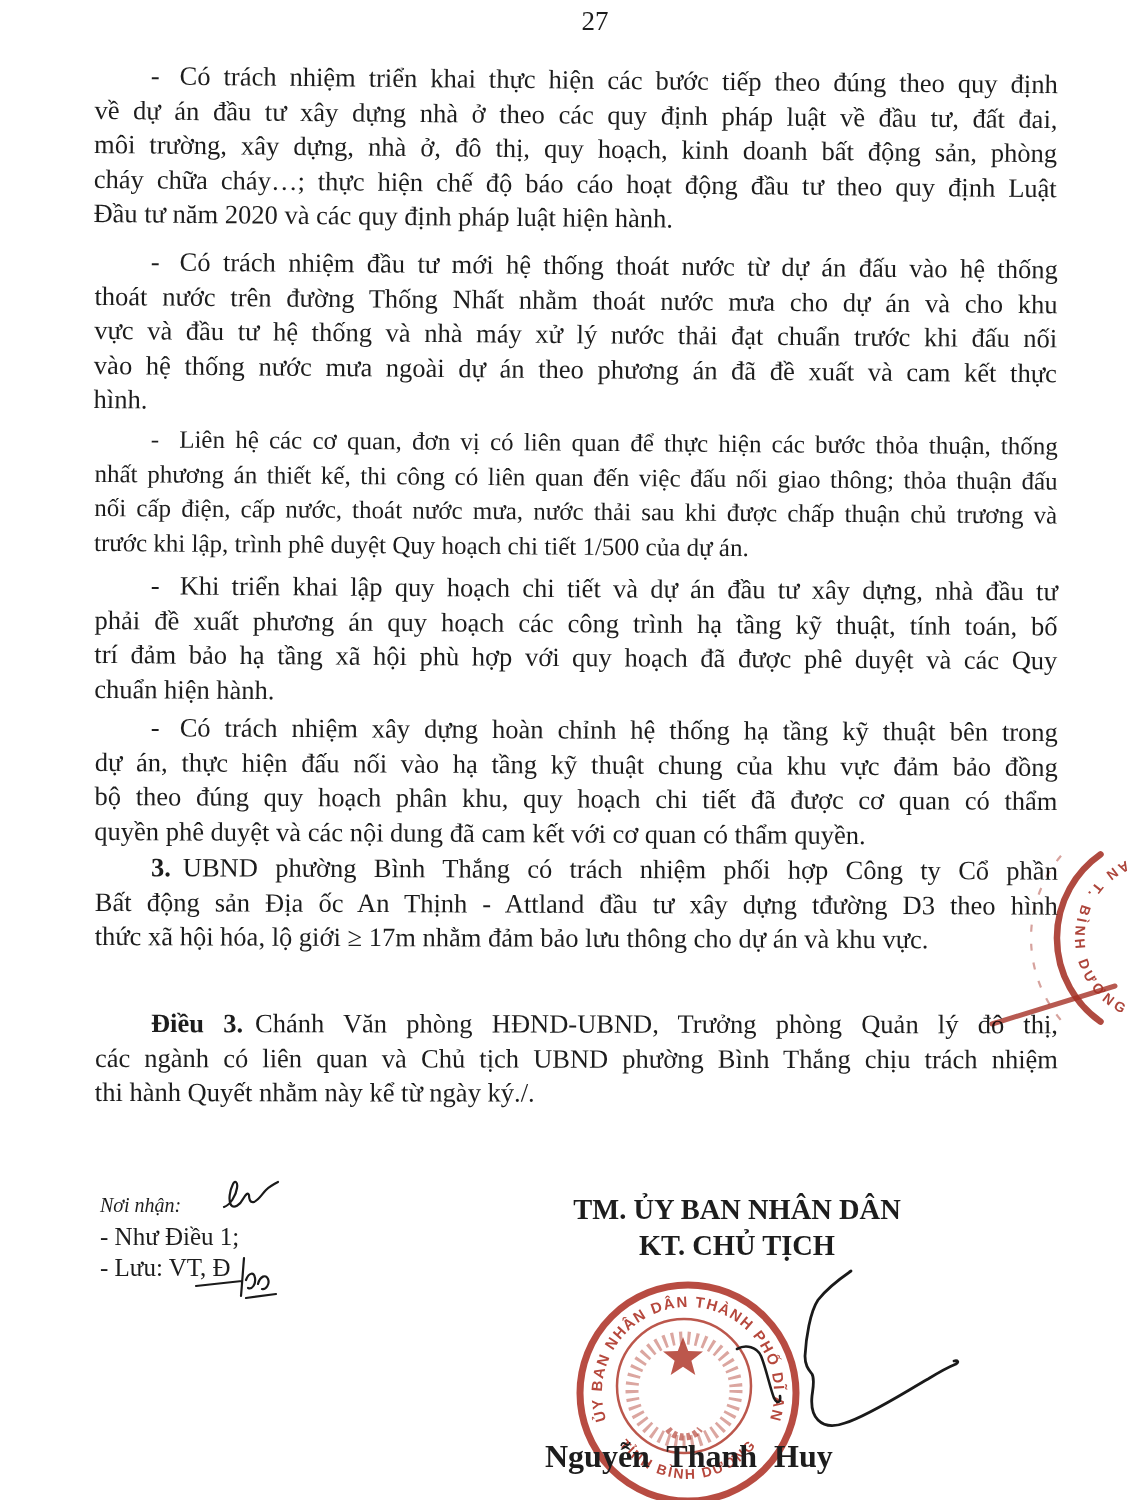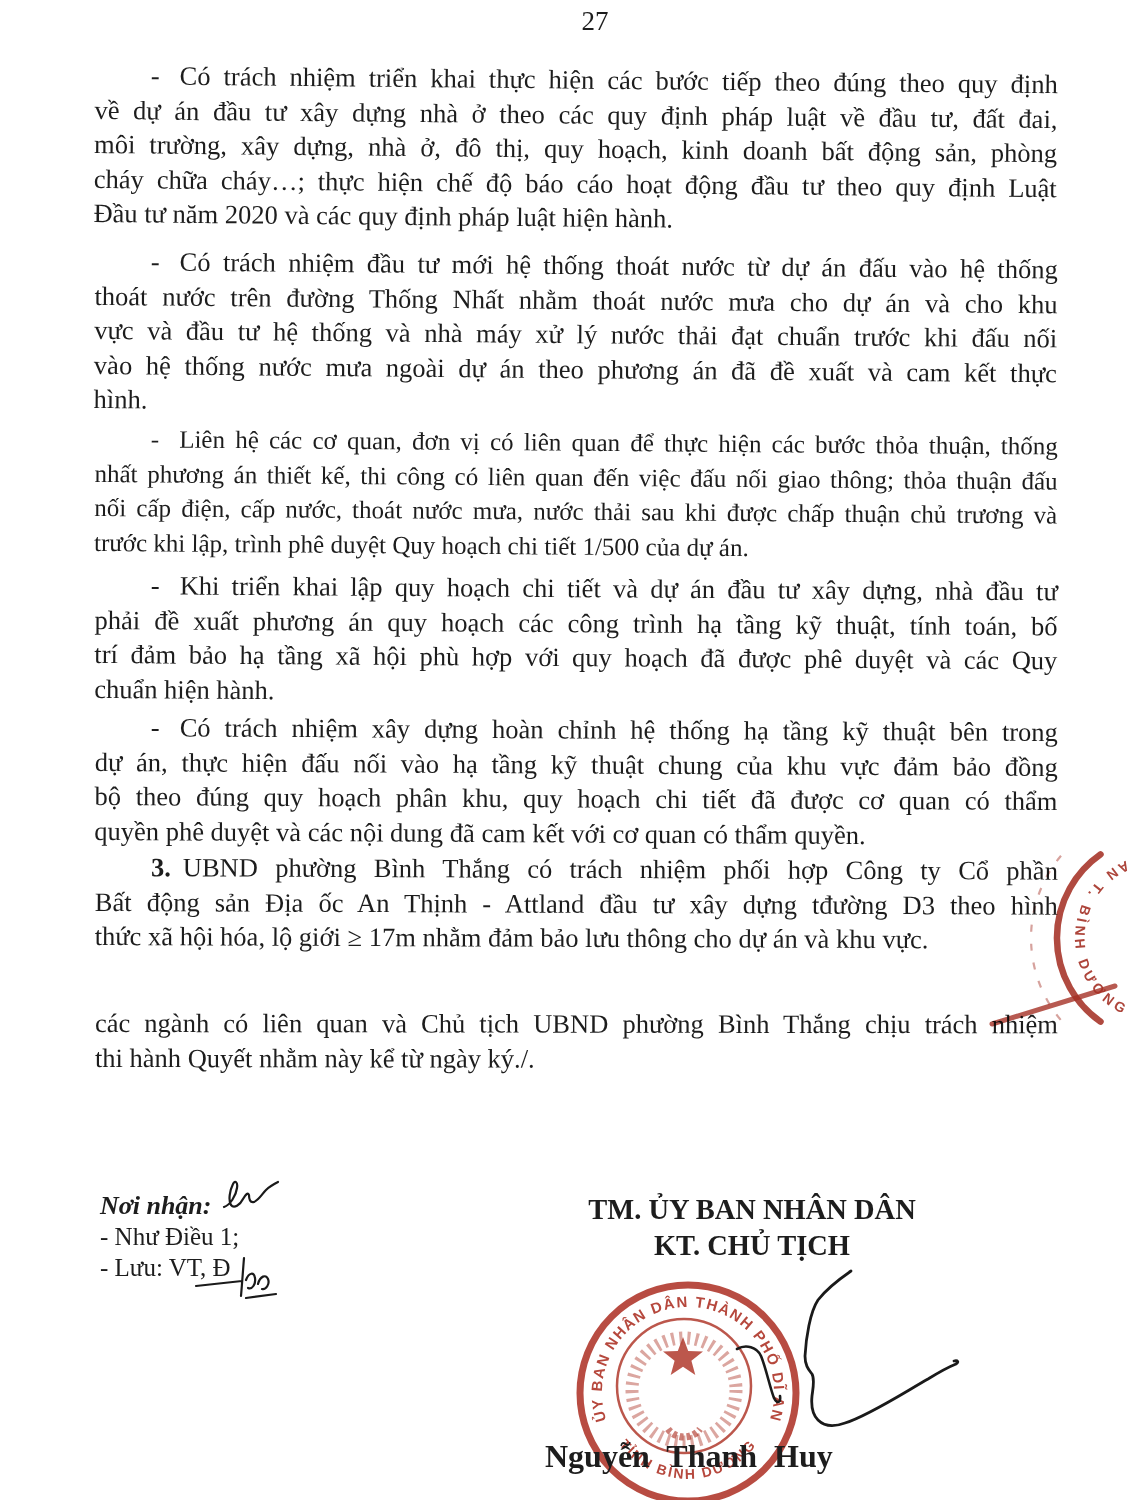--- a/index.html
+++ b/index.html
@@ -11,22 +11,22 @@
   .para{position:absolute;left:95px;width:963px;font-size:26.5px;line-height:34.6px;
         transform-origin:0 0;}
   .para.condensed{font-size:25px;}
   .ln{text-align:justify;height:34.6px;}
   .ln.jl{text-align-last:justify;}
   .ln.first{text-indent:56px;}
   .marker{padding-right:20px;}
   .marker.b{font-weight:bold;padding-right:12px;}
   
   .fl{position:absolute;left:100px;top:1190px;font-size:25px;line-height:31px;}
-  .fl .title{font-weight:bold;font-style:italic;font-size:26px;}
-  .fr{position:absolute;left:547px;top:1192px;width:410px;text-align:center;
+  .fl .title{font-weight:normal;font-style:italic;font-size:20px;}
+  .fr{position:absolute;left:532px;top:1192px;width:410px;text-align:center;
       font-size:28.5px;line-height:36px;font-weight:bold;}
   .signer{position:absolute;left:545px;top:1438px;width:450px;text-align:left;
           font-size:32px;font-weight:bold;word-spacing:9px;z-index:4;}
   svg.overlay{position:absolute;left:0;top:0;pointer-events:none;}
   #stamps{mix-blend-mode:multiply;z-index:3;}
   #ink{z-index:5;}
   .stamp-text{font-family:"Liberation Sans",sans-serif;font-weight:bold;}
 </style>
 </head>
 <body>
@@ -67,20 +67,21 @@
         <div class="ln jl"><span>dự án, thực hiện đấu nối vào hạ tầng kỹ thuật chung của khu vực đảm bảo đồng</span></div>
         <div class="ln jl"><span>bộ theo đúng quy hoạch phân khu, quy hoạch chi tiết đã được cơ quan có thẩm</span></div>
         <div class="ln"><span>quyền phê duyệt và các nội dung đã cam kết với cơ quan có thẩm quyền.</span></div>
       </div>
       <div class="para" style="top: 850px; transform: rotate(0.22deg);">
         <div class="ln first jl"><span class="marker b">3.</span><span>UBND phường Bình Thắng có trách nhiệm phối hợp Công ty Cổ phần</span></div>
         <div class="ln jl"><span>Bất động sản Địa ốc An Thịnh - Attland đầu tư xây dựng tđường D3 theo hình</span></div>
         <div class="ln"><span>thức xã hội hóa, lộ giới ≥ 17m nhằm đảm bảo lưu thông cho dự án và khu vực.</span></div>
       </div>
       <div class="para" style="top: 1006px; transform: rotate(0.08deg);">
+        <div class="ln first jl"><span class="marker b">Điều 3.</span><span>Chánh Văn phòng HĐND-UBND, Trưởng phòng Quản lý đô thị,</span></div>
         <div class="ln jl"><span>các ngành có liên quan và Chủ tịch UBND phường Bình Thắng chịu trách nhiệm</span></div>
         <div class="ln"><span>thi hành Quyết nhằm này kể từ ngày ký./.</span></div>
       </div>
     </section>
 
   <div class="fl">
     <div class="title">Nơi nhận:</div>
     <div>- Như Điều 1;</div>
     <div>- Lưu: VT, Đ</div>
   </div>

